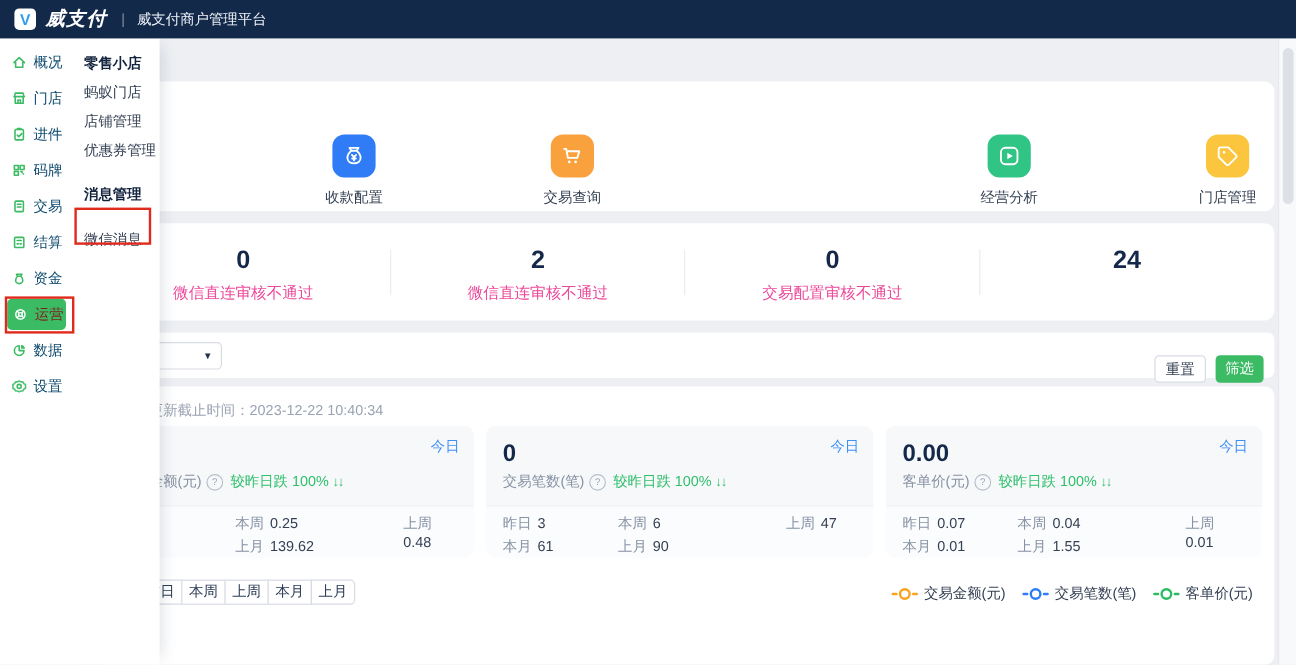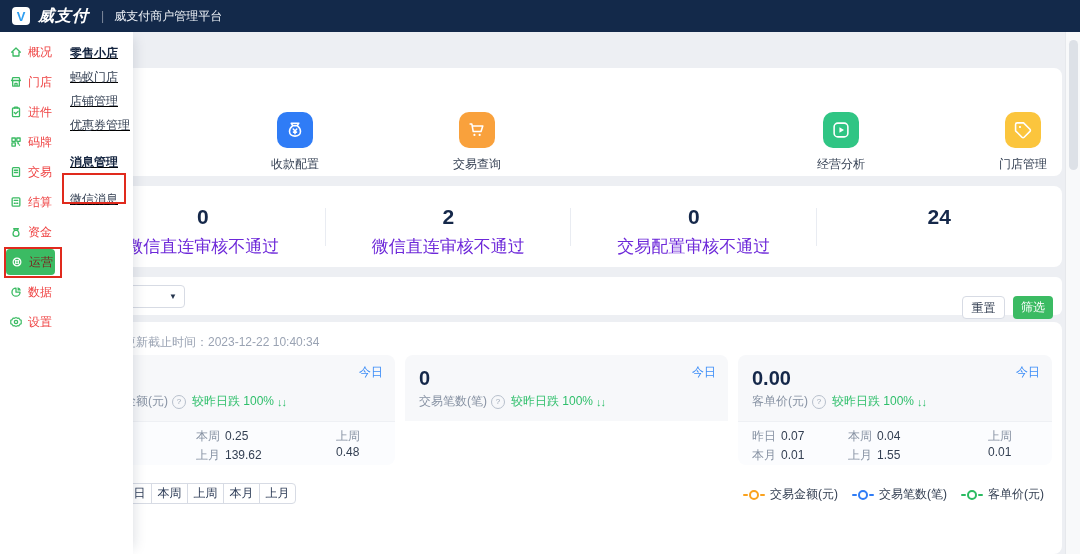--- a/index.html
+++ b/index.html
@@ -18,27 +18,27 @@
   .logo-badge{width:18px;height:18px;background:#fff;border-radius:4px;display:flex;align-items:center;justify-content:center;
     color:#2f9ef0;font-weight:bold;font-size:13px;}
   .logo-text{margin-left:8px;color:#fff;font-weight:bold;font-style:italic;font-size:16px;letter-spacing:1px;}
   .topbar-sep{margin:0 10px 0 12px;color:rgba(255,255,255,.45);font-size:12px;}
   .topbar-title{color:#eef2f8;font-size:12px;}
 
   
   .sidebar{position:absolute;left:0;top:32px;width:60px;bottom:0;background:#fff;z-index:5;padding-top:5px;box-sizing:border-box;}
   .side-item{height:30px;display:flex;align-items:center;padding-left:9px;cursor:pointer;color:#3bbb63;}
   .side-item svg{width:14px;height:14px;flex:none;}
-  .side-item .lbl{margin-left:5px;font-size:12px;color:#ef4444;}
+  .side-item .lbl{margin-left:5px;font-size:12px;color:#0c4a6e;}
   .side-item.active{background:#3bbb63;border-radius:4px;margin:2px 5px 2px 6px;height:26px;padding-left:4px;color:#fff;}
   .side-item.active .lbl{color:#7f1d1d;}
 
   
   .flyout{position:absolute;left:60px;top:32px;width:73px;bottom:0;background:#fff;z-index:20;
-    box-shadow:7px 0 12px -6px rgba(20,40,70,.15);padding:13px 0 0 10px;box-sizing:border-box;text-decoration:underline;}
+    box-shadow:7px 0 12px -6px rgba(20,40,70,.15);padding:13px 0 0 10px;box-sizing:border-box;}
   .fly-title{font-size:12px;font-weight:bold;color:#14243f;line-height:16px;margin-bottom:8px;cursor:default;}
   .fly-item{font-size:12px;color:#333f52;line-height:16px;margin-bottom:8px;cursor:pointer;}
   .fly-gap{height:13px;}
 
   
   .anno{position:absolute;border:2px solid #e02a1d;z-index:40;pointer-events:none;}
   .anno-op{left:4px;top:247px;width:54px;height:27px;}
   .anno-wx{left:62px;top:173px;width:60px;height:27px;}
 
   
@@ -49,21 +49,21 @@
   .shortcut{position:absolute;top:44px;width:90px;text-align:center;cursor:pointer;}
   .shortcut-icon{width:36px;height:36px;border-radius:10px;margin:0 auto;display:flex;align-items:center;justify-content:center;}
   .shortcut-icon svg{width:22px;height:22px;}
   .shortcut .lbl{display:block;margin-top:8px;font-size:12px;color:#333f52;}
 
   
   .card-stats{left:80px;top:186px;width:982px;height:81px;display:flex;}
   .stat-col{flex:1;position:relative;text-align:center;cursor:pointer;}
   .stat-col:not(:last-child)::after{content:"";position:absolute;right:0;top:22px;height:38px;width:1px;background:#e9ecf2;}
   .stat-value{margin-top:19px;font-size:21px;font-weight:bold;color:#15284a;line-height:24px;}
-  .stat-label{margin-top:6px;font-size:17px;color:#6d28d9;}
+  .stat-label{margin-top:6px;font-size:13px;color:#ec4899;}
 
   
   .card-filter{left:80px;top:277px;width:982px;height:38px;border-radius:6px;}
   .select{position:absolute;left:10px;top:8px;width:95px;height:23px;border:1px solid #d7dbe4;border-radius:4px;background:#fff;
     font-size:12px;color:#333f52;line-height:21px;padding-left:8px;box-sizing:border-box;cursor:pointer;}
   .select .caret{position:absolute;right:7px;top:0;font-size:8px;color:#24344d;line-height:21px;}
   .btn{position:absolute;top:19px;height:23px;border-radius:4px;font-size:12px;line-height:23px;text-align:center;cursor:pointer;box-sizing:border-box;}
   .btn-reset{right:57px;width:43px;background:#fff;border:1px solid #d7dbe4;color:#333f52;}
   .btn-apply{right:9px;width:40px;background:#3bbb63;color:#fff;}
 
@@ -300,20 +300,28 @@
       <div class="mini-top">
         <span class="period-link">今日</span>
         <div class="mini-value">0</div>
         <div class="metric-row">
           <span class="metric-label">交易笔数(笔)</span>
           <span class="help">?</span>
           <span class="trend">较昨日跌 100%</span>
           <span class="trend-arrows">↓↓</span>
         </div>
       </div>
+      <div class="mini-bottom">
+        <div class="cell"><span class="sl">昨日</span><span class="sv">3</span></div>
+        <div class="cell"><span class="sl">本周</span><span class="sv">6</span></div>
+        <div class="cell"><span class="sl">上周</span><span class="sv">47</span></div>
+        <div class="cell"><span class="sl">本月</span><span class="sv">61</span></div>
+        <div class="cell"><span class="sl">上月</span><span class="sv">90</span></div>
+        <div class="cell"><span class="sl"></span><span class="sv"></span></div>
+      </div>
     </div>
 
     <div class="mini mini-c">
       <div class="mini-top">
         <span class="period-link">今日</span>
         <div class="mini-value">0.00</div>
         <div class="metric-row">
           <span class="metric-label">客单价(元)</span>
           <span class="help">?</span>
           <span class="trend">较昨日跌 100%</span>

